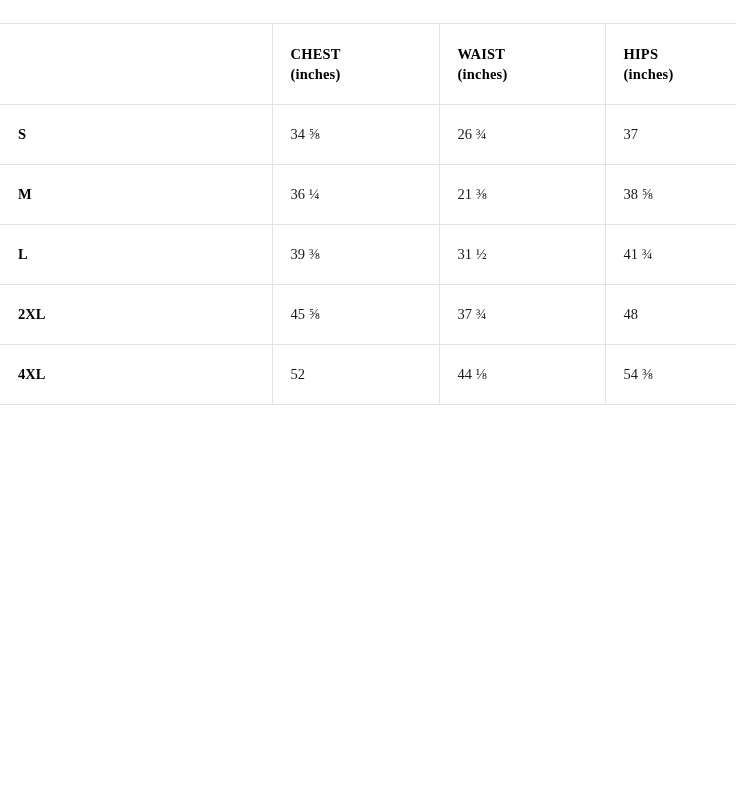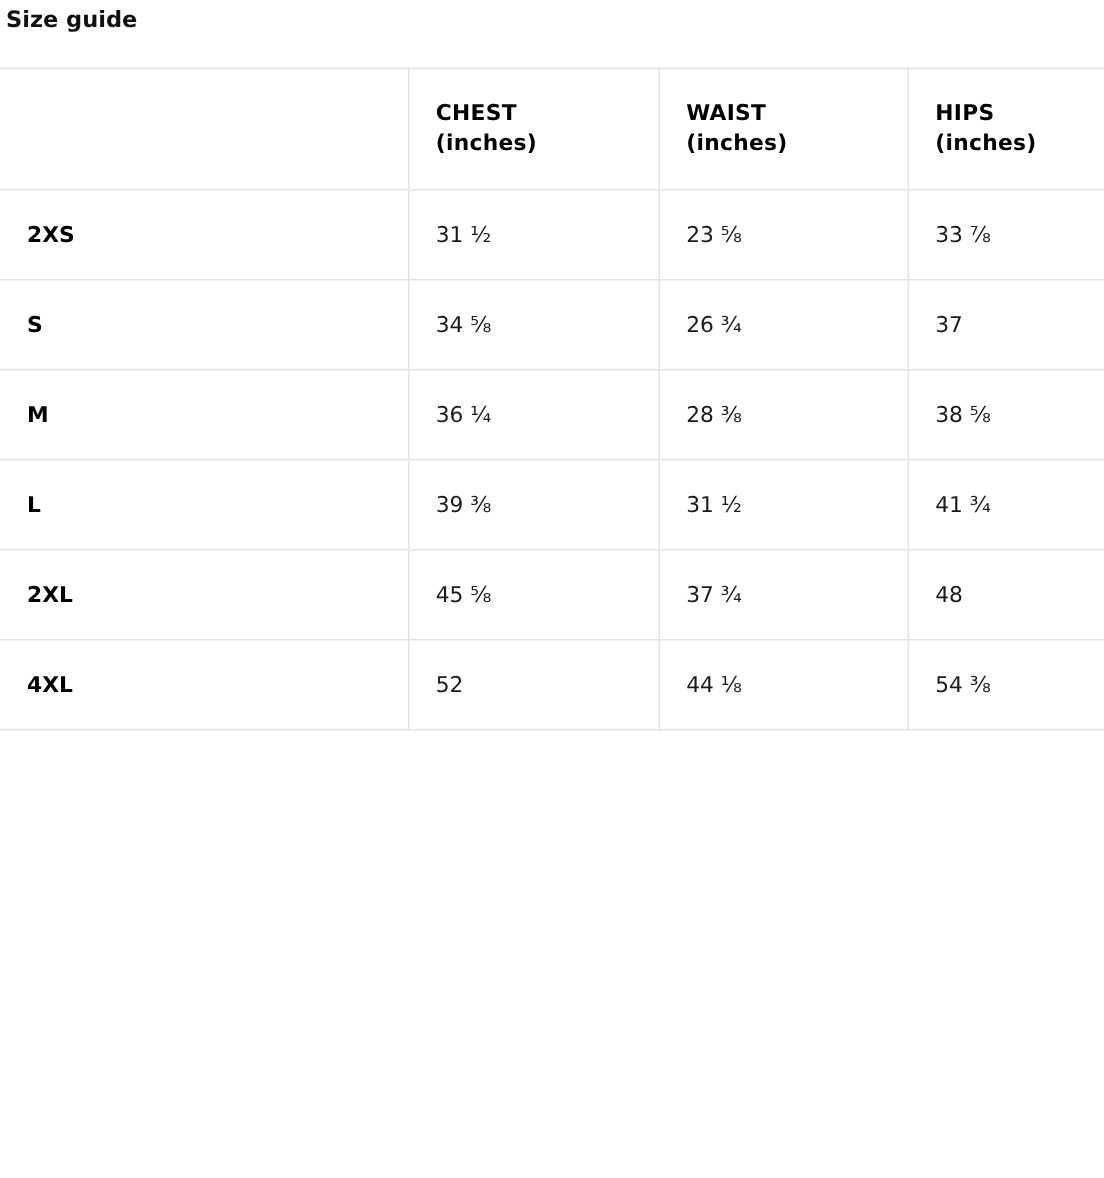--- a/index.html
+++ b/index.html
@@ -39,20 +39,21 @@
   table.size-table th,
   table.size-table td {
     border-top: 1px solid #e3e3e3;
     border-bottom: 1px solid #e3e3e3;
     border-right: 1px solid #e3e3e3;
     padding: 0 0 0 18px;
     text-align: left;
     vertical-align: middle;
     font-size: 14.5px;
     background: #ffffff;
+    font-family: Liberation Serif, serif;
   }
   table.size-table th:last-child,
   table.size-table td:last-child {
     border-right: none;
   }
   table.size-table thead th {
     height: 80px;
     font-weight: bold;
     line-height: 20px;
     letter-spacing: 0.2px;
@@ -73,21 +74,20 @@
   }
   .empty-head {
     padding: 0;
   }
 </style>
 </head>
 <body>
 
 <div class="page">
 
-  <h1 class="page-title">Size guide</h1>
 
   <table class="size-table">
     <colgroup>
       <col class="c-size">
       <col class="c-chest">
       <col class="c-waist">
       <col class="c-hips">
     </colgroup>
     <thead>
       <tr>
@@ -101,35 +101,29 @@
           <span class="hdr-line2">(inches)</span>
         </th>
         <th>
           <span>HIPS</span>
           <span class="hdr-line2">(inches)</span>
         </th>
       </tr>
     </thead>
     <tbody>
       <tr>
-        <th>2XS</th>
-        <td>31 ½</td>
-        <td>23 ⅝</td>
-        <td>33 ⅞</td>
-      </tr>
-      <tr>
         <th>S</th>
         <td>34 ⅝</td>
         <td>26 ¾</td>
         <td>37</td>
       </tr>
       <tr>
         <th>M</th>
         <td>36 ¼</td>
-        <td>28 ⅜</td>
+        <td>21 ⅜</td>
         <td>38 ⅝</td>
       </tr>
       <tr>
         <th>L</th>
         <td>39 ⅜</td>
         <td>31 ½</td>
         <td>41 ¾</td>
       </tr>
       <tr>
         <th>2XL</th>

